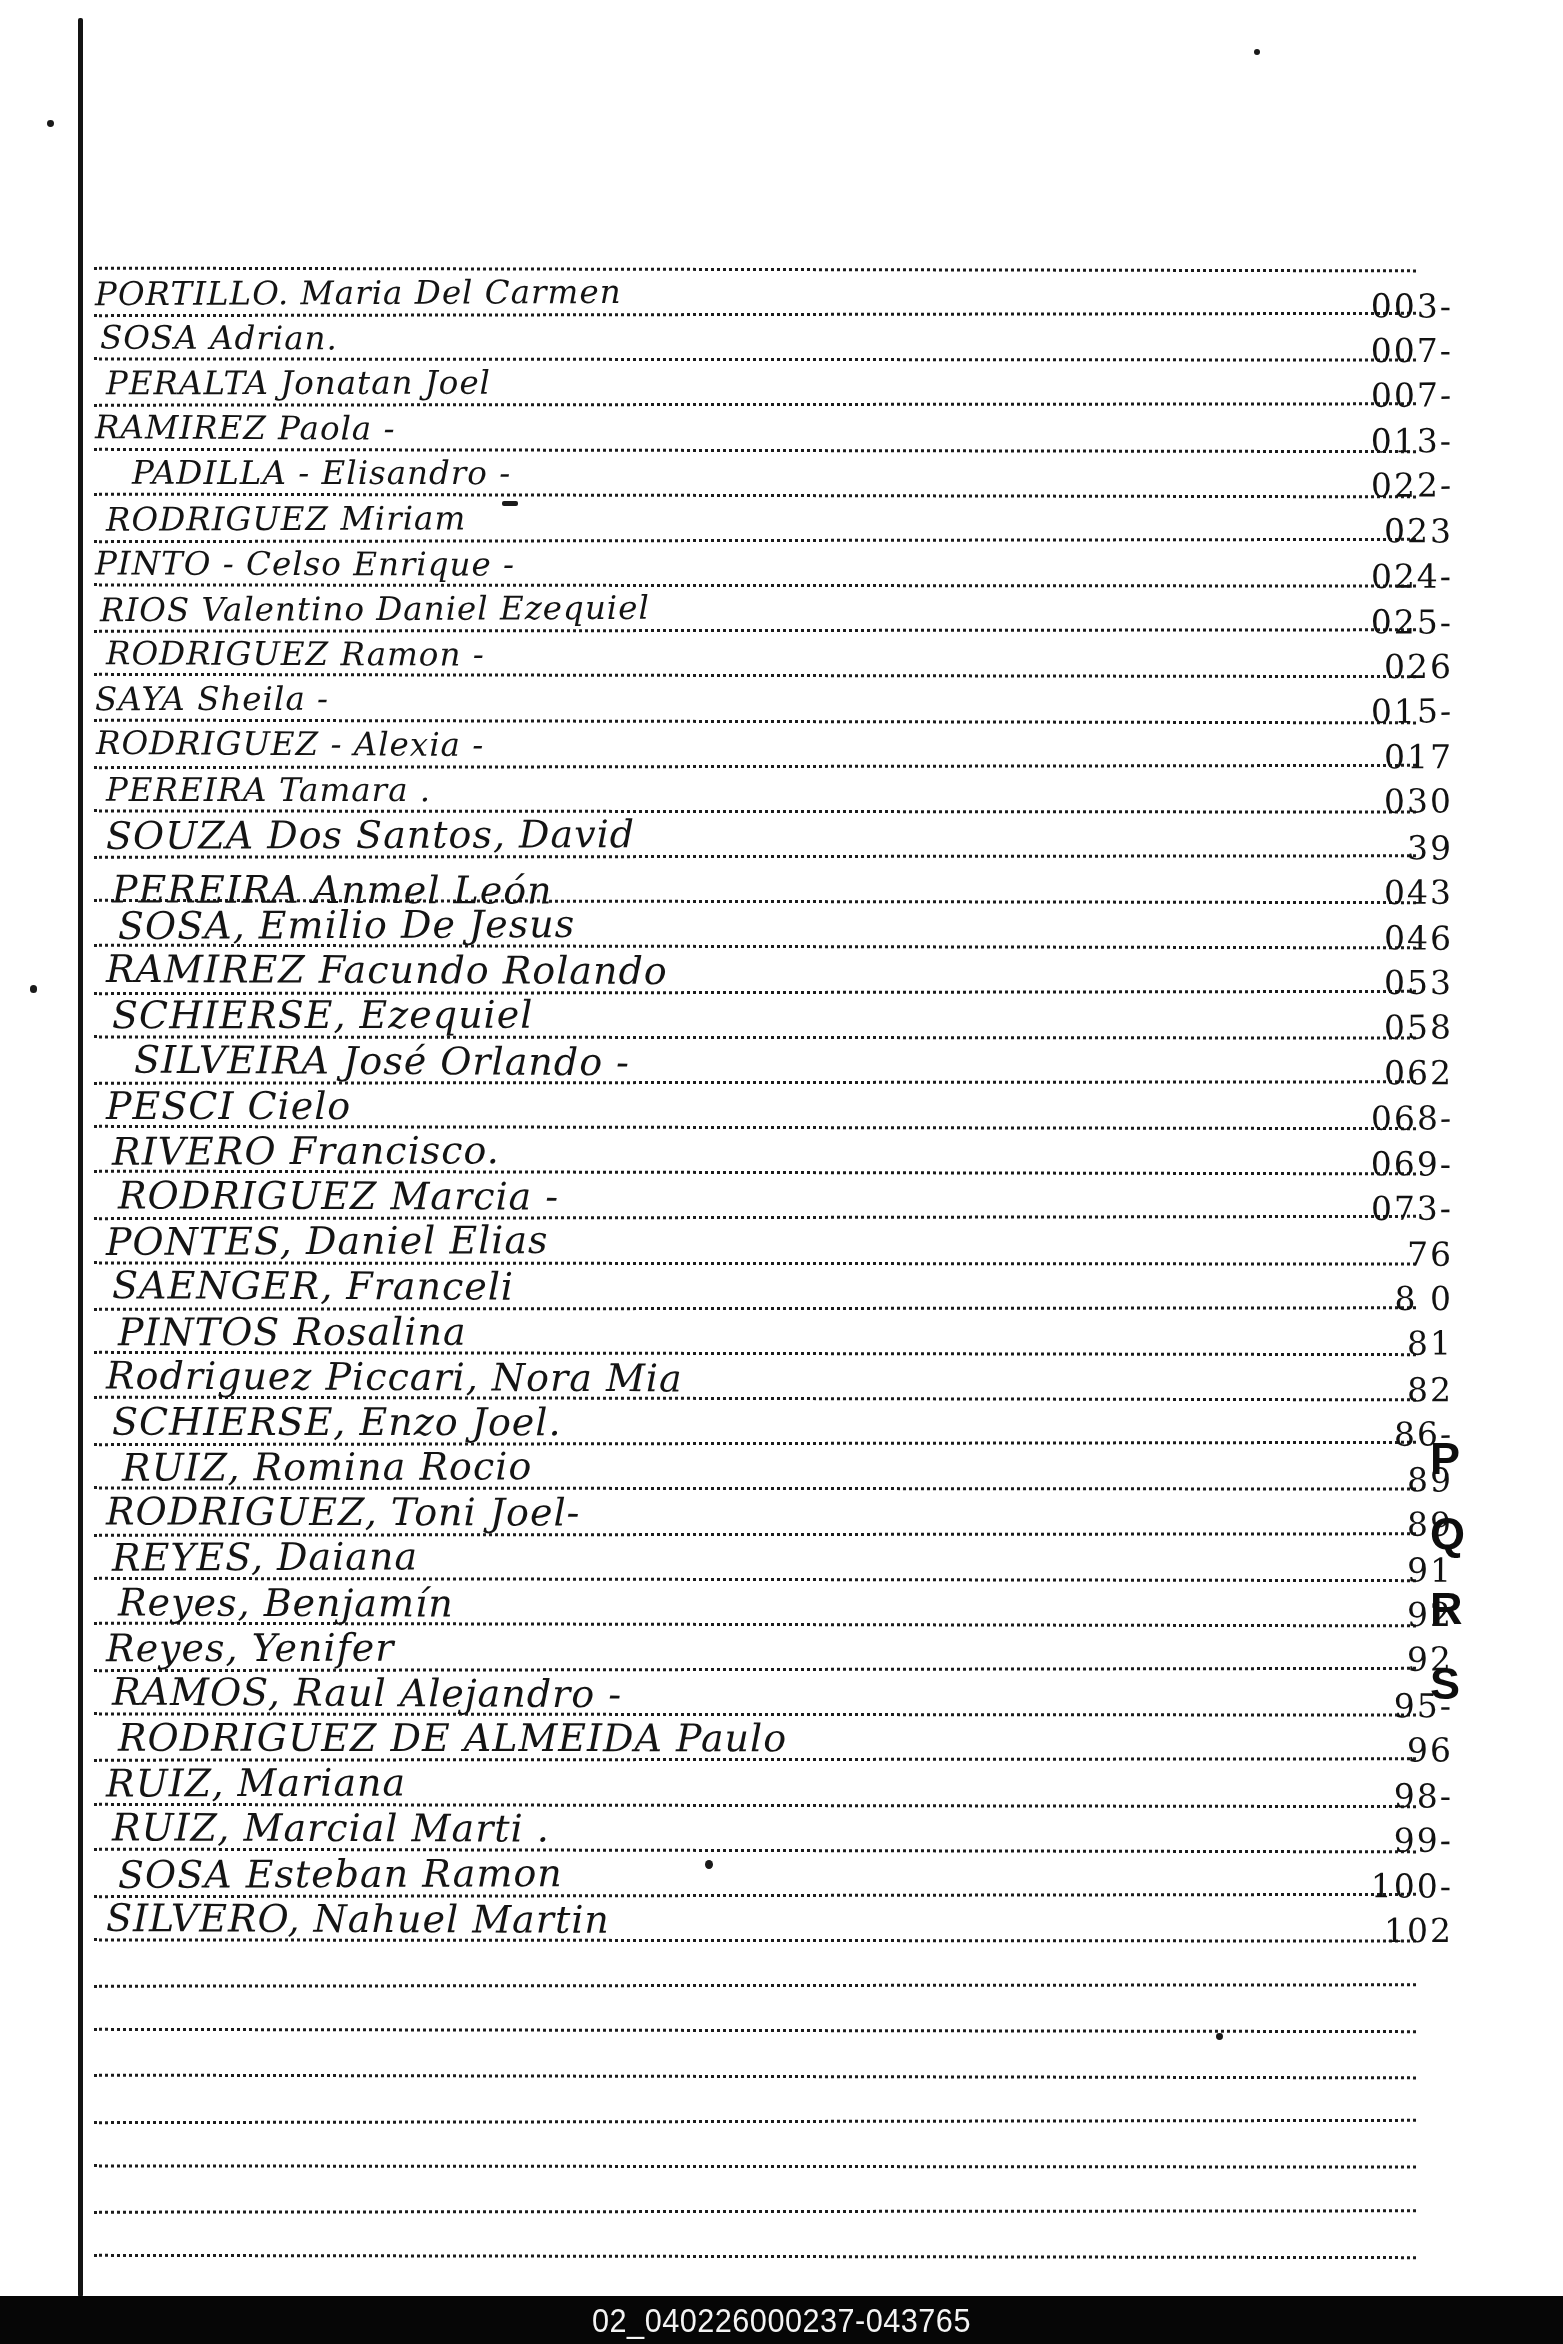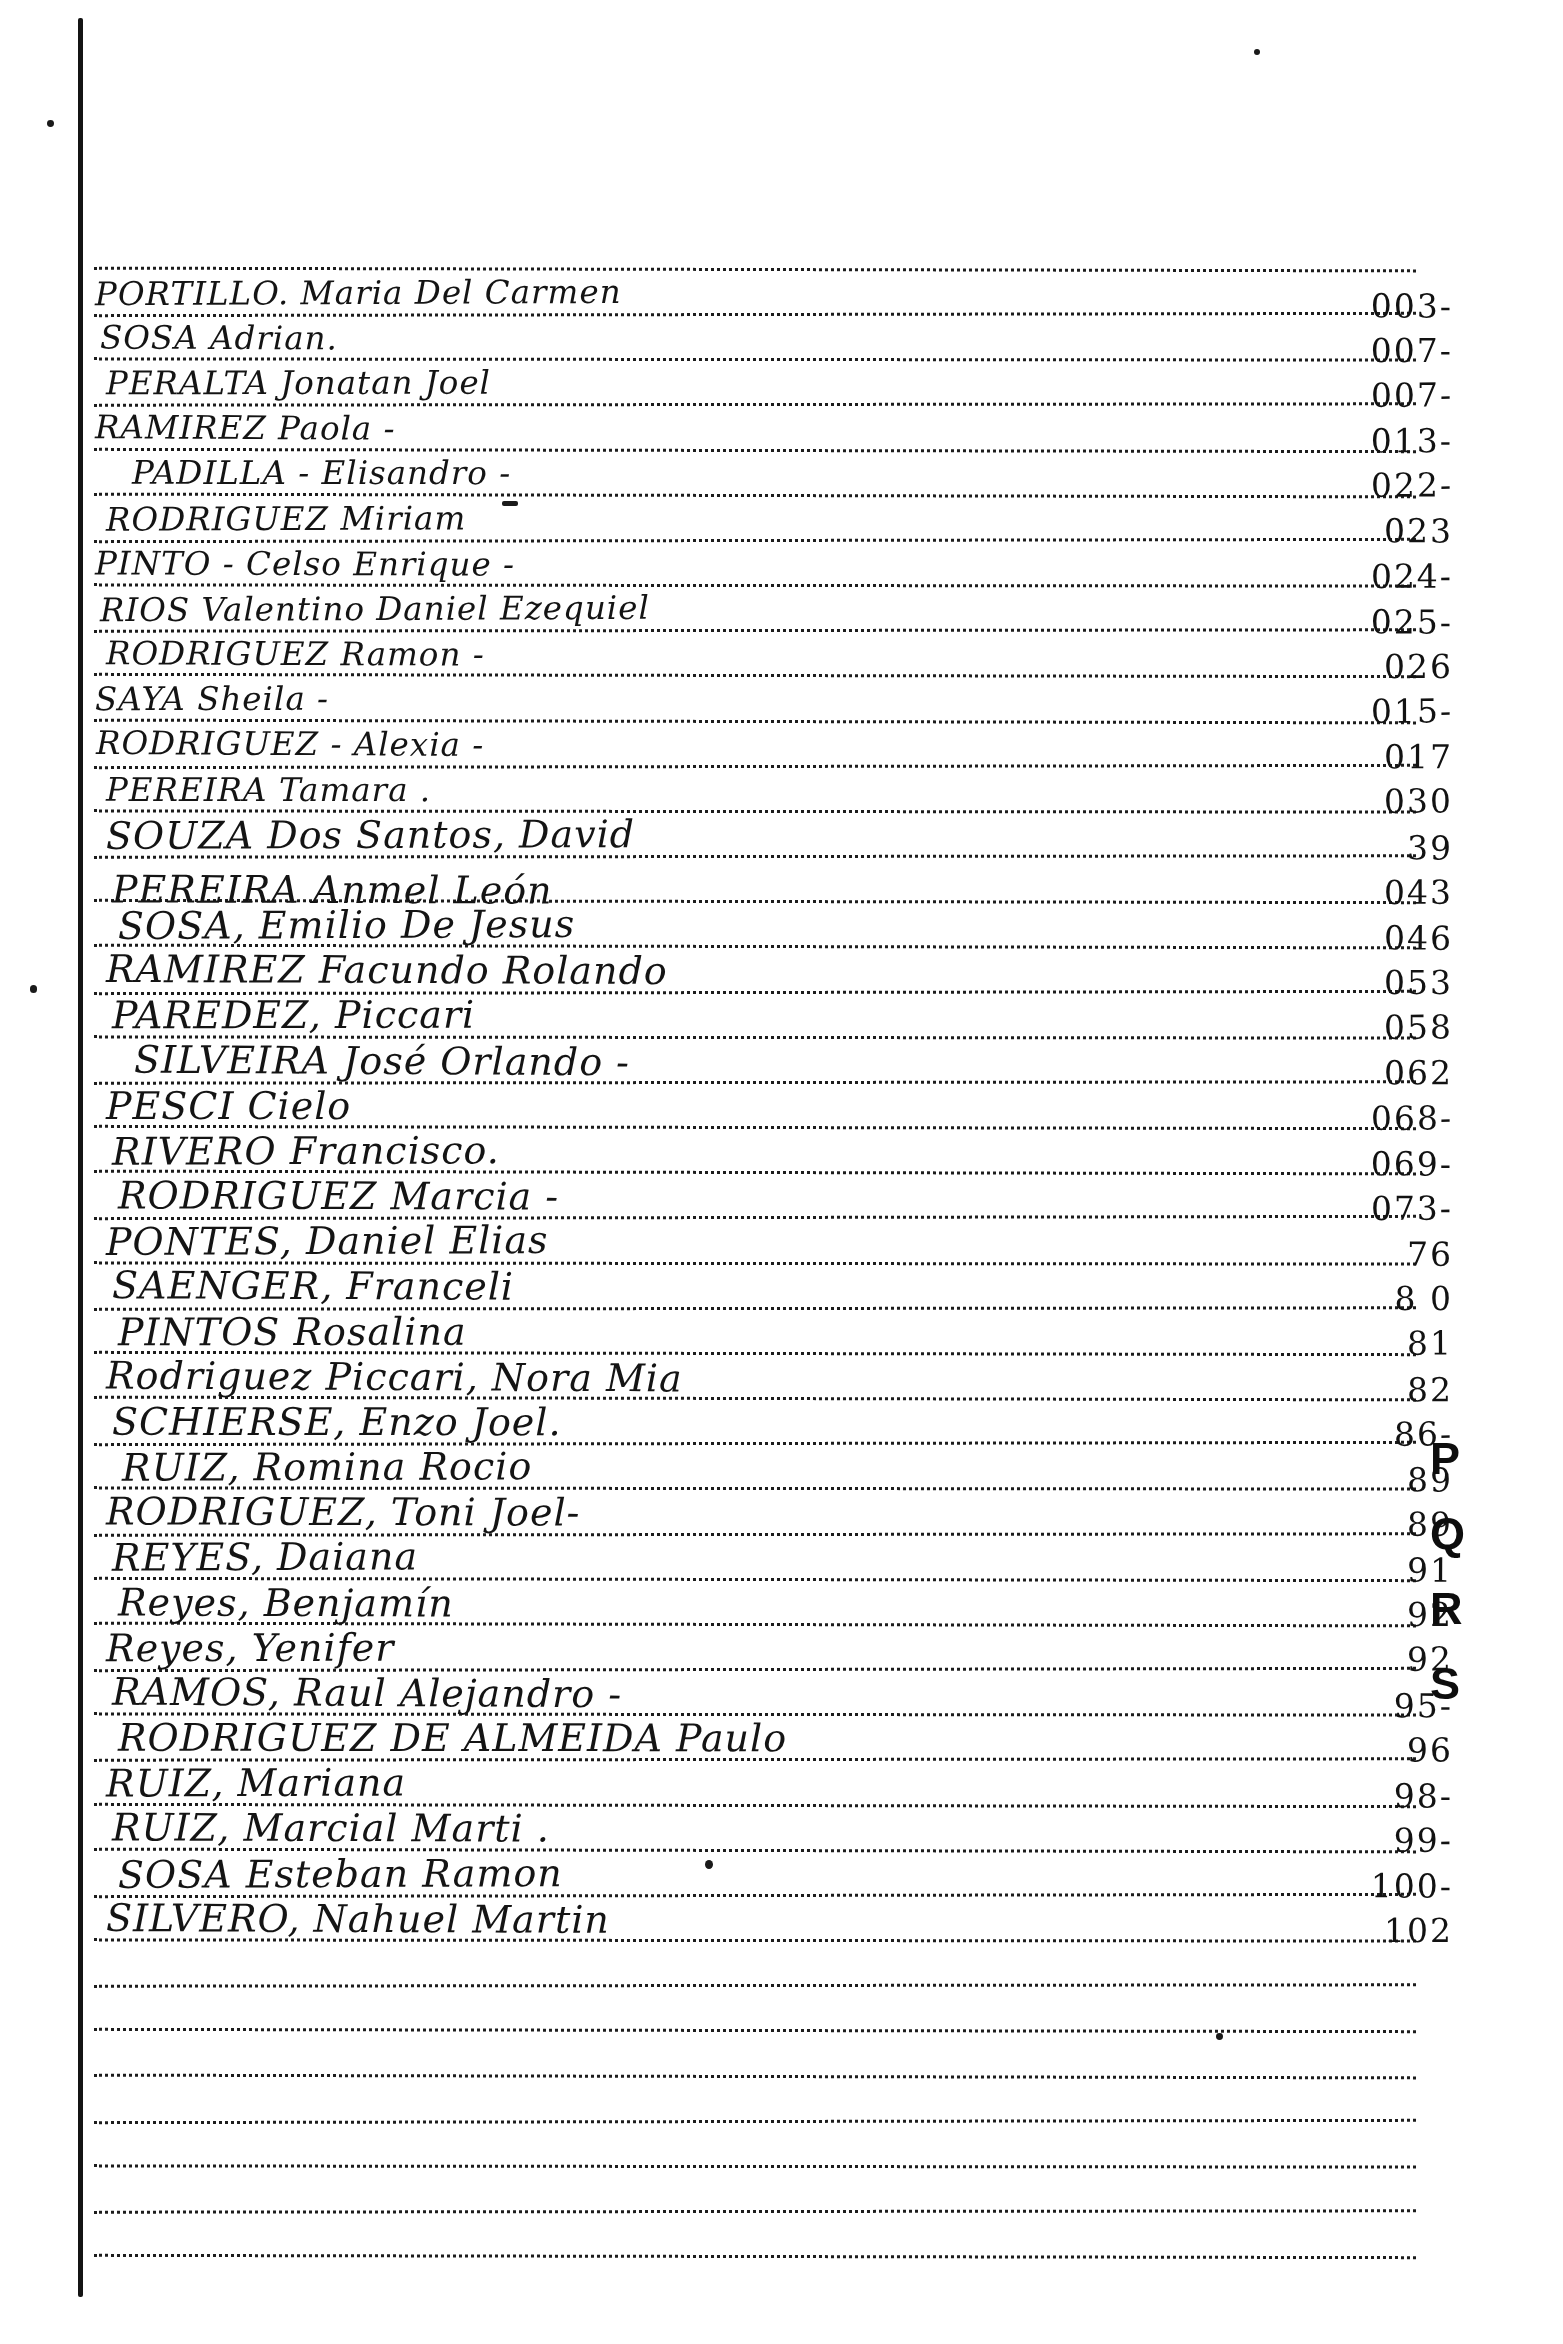--- a/index.html
+++ b/index.html
@@ -119,21 +119,21 @@
       <div class="name-row" style="top: 543px; left: 95px;"><span class="entry-name" style="transform: rotate(0.15deg);">PINTO - Celso Enrique -</span></div>
       <div class="name-row" style="top: 588px; left: 100px;"><span class="entry-name" style="transform: rotate(-0.25deg);">RIOS Valentino Daniel Ezequiel</span></div>
       <div class="name-row" style="top: 633px; left: 106px;"><span class="entry-name" style="transform: rotate(0.2deg);">RODRIGUEZ Ramon -</span></div>
       <div class="name-row" style="top: 678px; left: 95px;"><span class="entry-name" style="transform: rotate(-0.1deg);">SAYA Sheila -</span></div>
       <div class="name-row" style="top: 723px; left: 96px;"><span class="entry-name" style="transform: rotate(0.3deg);">RODRIGUEZ - Alexia -</span></div>
       <div class="name-row" style="top: 769px; left: 106px;"><span class="entry-name" style="transform: rotate(0.05deg);">PEREIRA Tamara .</span></div>
       <div class="name-row big" style="top: 814px; left: 106px;"><span class="entry-name" style="transform: rotate(-0.2deg);">SOUZA Dos Santos, David</span></div>
       <div class="name-row big" style="top: 859px; left: 112px; margin-top: 10px;"><span class="entry-name" style="transform: rotate(0.15deg);">PEREIRA Anmel León</span></div>
       <div class="name-row big" style="top: 904px; left: 118px;"><span class="entry-name" style="transform: rotate(-0.25deg);">SOSA, Emilio De Jesus</span></div>
       <div class="name-row big" style="top: 949px; left: 106px;"><span class="entry-name" style="transform: rotate(0.2deg);">RAMIREZ Facundo Rolando</span></div>
-      <div class="name-row big" style="top: 994px; left: 112px;"><span class="entry-name" style="transform: rotate(-0.1deg);">PAREDEZ, Piccari</span></div>
+      <div class="name-row big" style="top: 994px; left: 112px;"><span class="entry-name" style="transform: rotate(-0.1deg);">SCHIERSE, Ezequiel</span></div>
       <div class="name-row big" style="top: 1040px; left: 118px; margin-left: 16px;"><span class="entry-name" style="transform: rotate(0.3deg);">SILVEIRA José Orlando -</span></div>
       <div class="name-row big" style="top: 1085px; left: 106px;"><span class="entry-name" style="transform: rotate(0.05deg);">PESCI Cielo</span></div>
       <div class="name-row big" style="top: 1130px; left: 112px;"><span class="entry-name" style="transform: rotate(-0.2deg);">RIVERO Francisco.</span></div>
       <div class="name-row big" style="top: 1175px; left: 118px;"><span class="entry-name" style="transform: rotate(0.15deg);">RODRIGUEZ Marcia -</span></div>
       <div class="name-row big" style="top: 1220px; left: 106px;"><span class="entry-name" style="transform: rotate(-0.25deg);">PONTES, Daniel Elias</span></div>
       <div class="name-row big" style="top: 1265px; left: 112px;"><span class="entry-name" style="transform: rotate(0.2deg);">SAENGER, Franceli</span></div>
       <div class="name-row big" style="top: 1311px; left: 118px;"><span class="entry-name" style="transform: rotate(-0.1deg);">PINTOS Rosalina</span></div>
       <div class="name-row big" style="top: 1356px; left: 106px;"><span class="entry-name" style="transform: rotate(0.3deg);">Rodriguez Piccari, Nora Mia</span></div>
       <div class="name-row big" style="top: 1401px; left: 112px;"><span class="entry-name" style="transform: rotate(0.05deg);">SCHIERSE, Enzo Joel.</span></div>
       <div class="name-row big" style="top: 1446px; left: 122px;"><span class="entry-name" style="transform: rotate(-0.2deg);">RUIZ, Romina Rocio</span></div>
@@ -194,14 +194,17 @@
       <div class="index-tab" style="top: 1661px;">S</div>
     </div>
 
   <div class="speck" style="left:47px;top:120px;width:6.9px;height:6.9px;"></div>
   <div class="speck" style="left:1254px;top:49px;width:5.9px;height:5.9px;"></div>
   <div class="speck" style="left:29.6px;top:985px;width:7.9px;height:7.9px;"></div>
   <div class="speck" style="left:705px;top:1860px;width:7.9px;height:8.9px;"></div>
   <div class="speck" style="left:1216px;top:2033px;width:6.9px;height:6.9px;"></div>
   <div class="speck" style="left:502px;top:501px;width:15.8px;height:4.9px;border-radius:2px;"></div>
 
+  <div class="footer-bar">
+    <span class="footer-code">02_040226000237-043765</span>
+  </div>
 </div>
 
 
 </body></html>

